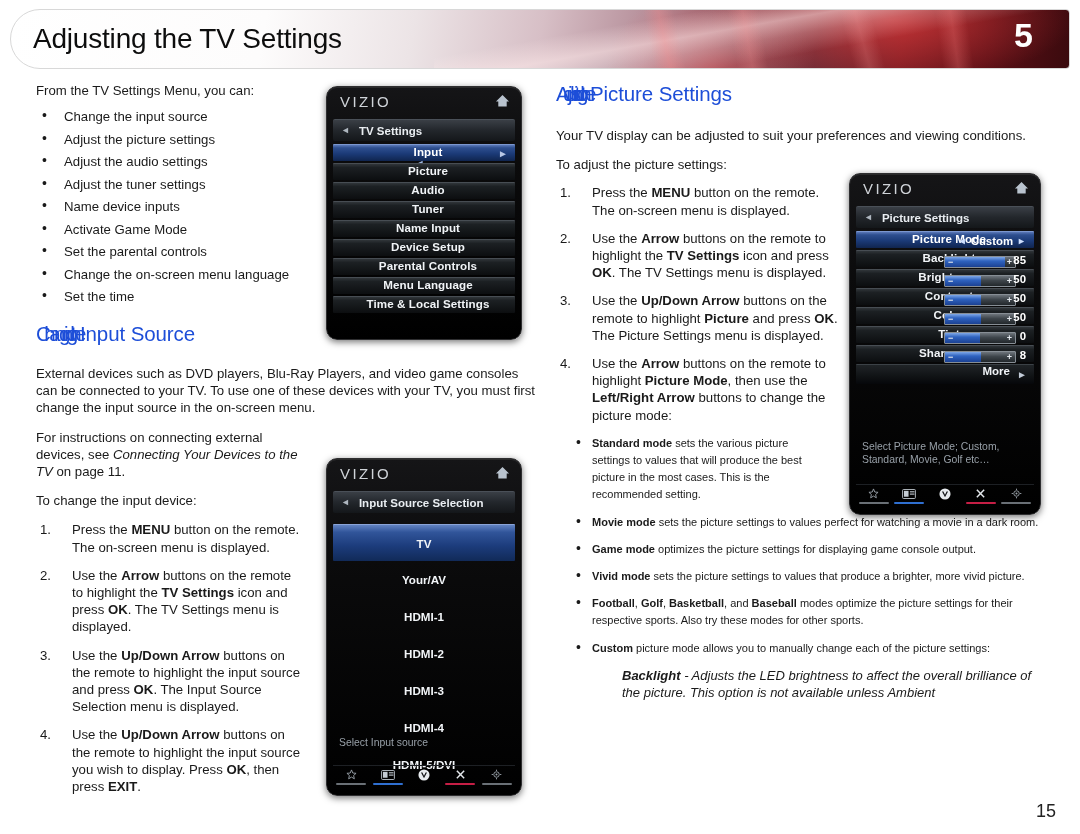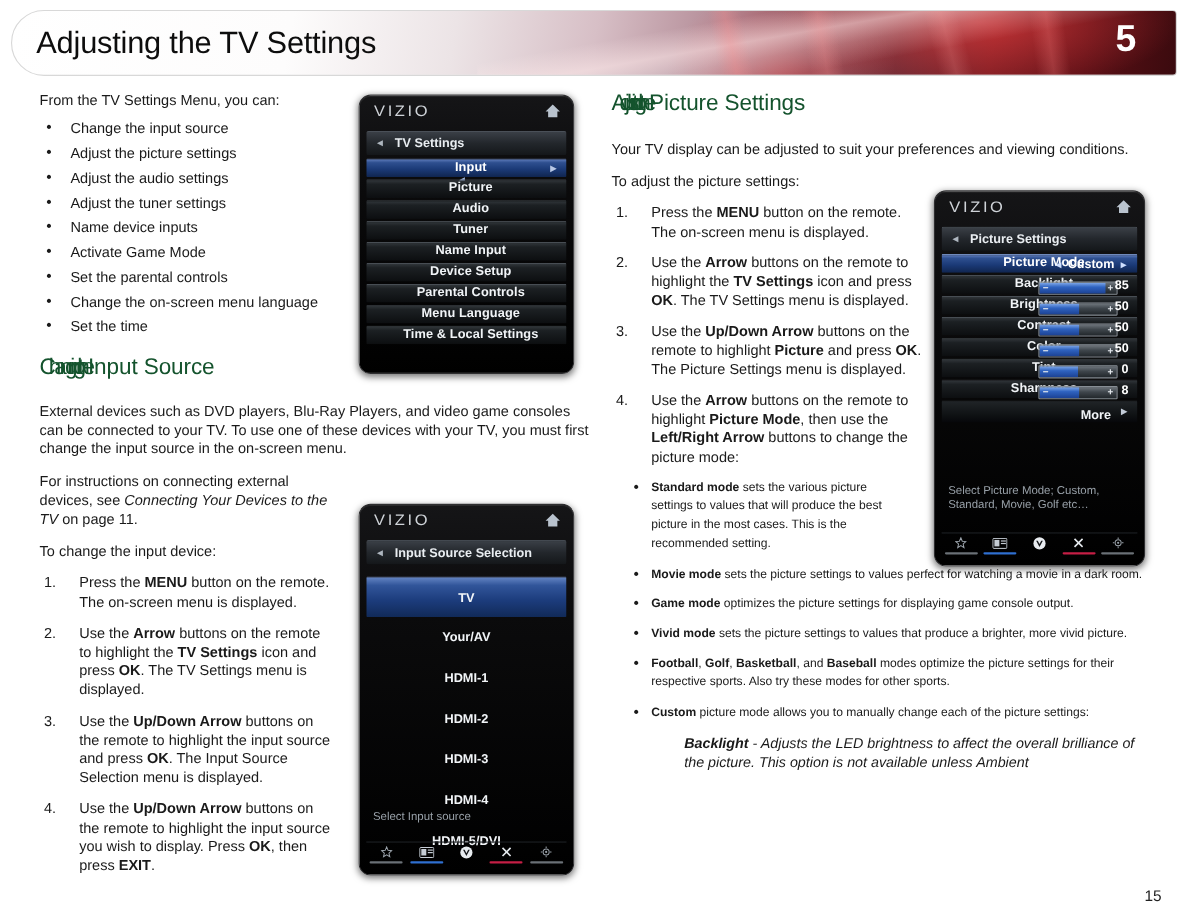--- a/index.html
+++ b/index.html
@@ -93,21 +93,21 @@
     content: "\2022";
     position: absolute;
     left: 6px;
     top: -1px;
     font-size: 14px;
   }
 
   h2.section {
     font-size: 20.5px;
     font-weight: normal;
-    color: #14532d;
+    color: #1d4ed8;
     letter-spacing: -0.1px;
     white-space: nowrap;
   }
   h2.section .sq { letter-spacing: -6.5px; }
 
   p.body {
     font-size: 13.2px;
     line-height: 17.2px;
     margin-bottom: 12px;
   }
@@ -154,21 +154,21 @@
     font-size: 13px;
     line-height: 17.2px;
     width: 418px;
     font-style: italic;
   }
 
   .page-footer {
     position: absolute;
     right: 24px;
     bottom: 12px;
-    font-size: 14px;
+    font-size: 18px;
     color: #222;
   }
 
   
   .osd {
     position: absolute;
     border-radius: 11px;
     background: linear-gradient(180deg, #151517 0%, #0b0b0c 30%, #000 100%);
     border: 1px solid #2e2e30;
     box-shadow: 0 2px 7px rgba(0,0,0,0.55), inset 0 1px 0 rgba(255,255,255,0.09);
@@ -297,21 +297,21 @@
   .sl-plus  { right: 3px; }
   .val-num {
     position: absolute; right: 8px; top: 3px;
     color: #ffffff; font-size: 11.4px; font-weight: bold;
     min-width: 18px; text-align: right;
   }
   .osd-more {
     position: relative;
     height: 20px;
     margin: 0 6px;
-    display: flex; align-items: flex-end; justify-content: flex-end;
+    display: flex; align-items: flex-start; justify-content: flex-end;
     padding-right: 24px;
     background: linear-gradient(180deg, #202427 0%, #101315 60%, #06070a 100%);
     border-top: 1px solid #3b4146;
     border-radius: 1px;
   }
   .osd-more .more-label { color: #f0f3f6; font-size: 11.5px; font-weight: bold; }
   .osd-more .more-arrow { position: absolute; right: 7px; top: 4px; color: #c3ccd8; font-size: 10px; }
 
   .osd-help {
     position: absolute;

